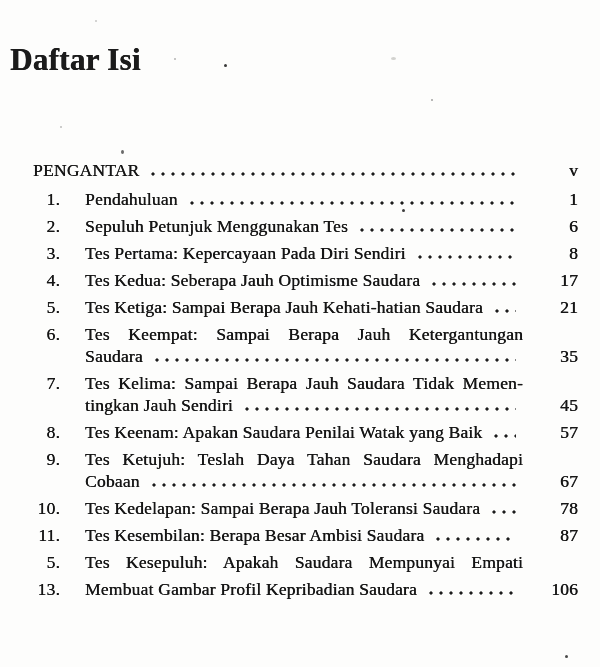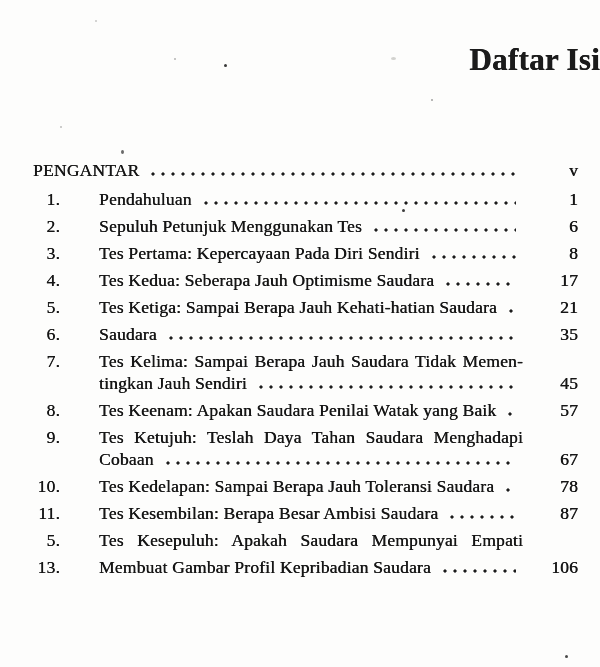--- a/index.html
+++ b/index.html
@@ -9,21 +9,21 @@
     font-family: "Liberation Serif", serif;
     color: #161616;
     overflow: hidden;
     position: relative;
   }
   .page { position: absolute; inset: 0; }
 
   .doc-title {
     position: absolute;
     top: 42px; left: 0; right: 0;
-    text-align: right;
+    text-align: left;
     padding-left: 10px;
     font-size: 31px;
     font-weight: 700;
     letter-spacing: 0.3px;
     color: #1b1b1b;
     text-shadow: 0.4px 0 0 #1b1b1b;
     margin: 0;
   }
 
   .toc {
@@ -37,21 +37,21 @@
   .toc-row { display: flex; margin-bottom: 5px; }
   .toc-row.front { margin-bottom: 7px; }
 
   .toc-row .num {
     flex: none;
     width: 27px;
     text-align: right;
     line-height: 22px;
   }
 
-  .toc-row .body { flex: 1; margin-left: 39px; min-width: 0; }
+  .toc-row .body { flex: 1; margin-left: 25px; min-width: 0; }
   .toc-row.front .body { margin-left: 0; }
 
   .jline {
     text-align: justify;
     text-align-last: justify;
     line-height: 22px;
     margin-right: 55px;
   }
 
   .last-line {
@@ -161,20 +161,21 @@
         <span class="txt">Tes Ketiga: Sampai Berapa Jauh Kehati-hatian Saudara</span>
         <span class="leader"></span>
         <span class="pg">21</span>
       </div>
     </div>
   </div>
 
   <div class="toc-row">
     <span class="num">6.</span>
     <div class="body">
+      <div class="jline">Tes Keempat: Sampai Berapa Jauh Ketergantungan</div>
           <div class="last-line">
         <span class="txt">Saudara</span>
         <span class="leader"></span>
         <span class="pg">35</span>
       </div>
     </div>
   </div>
 
   <div class="toc-row">
     <span class="num">7.</span>

